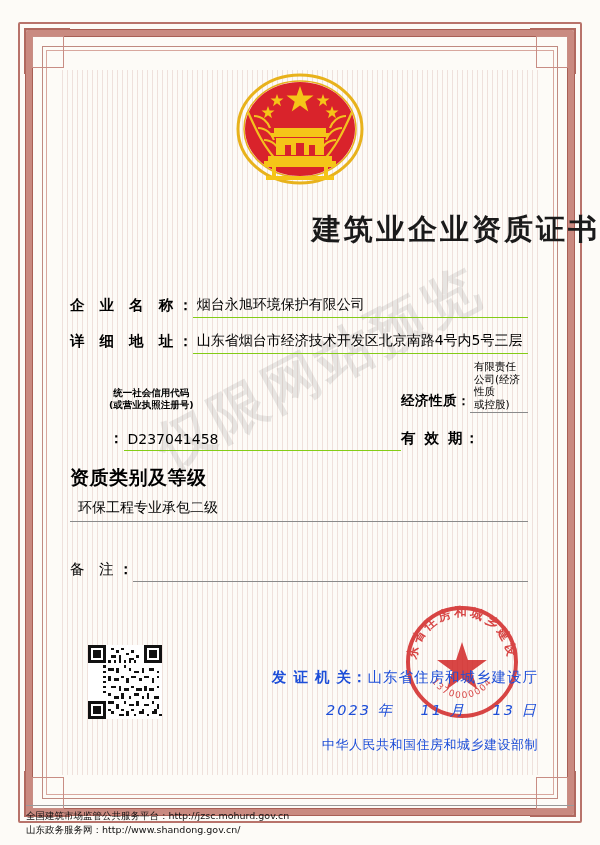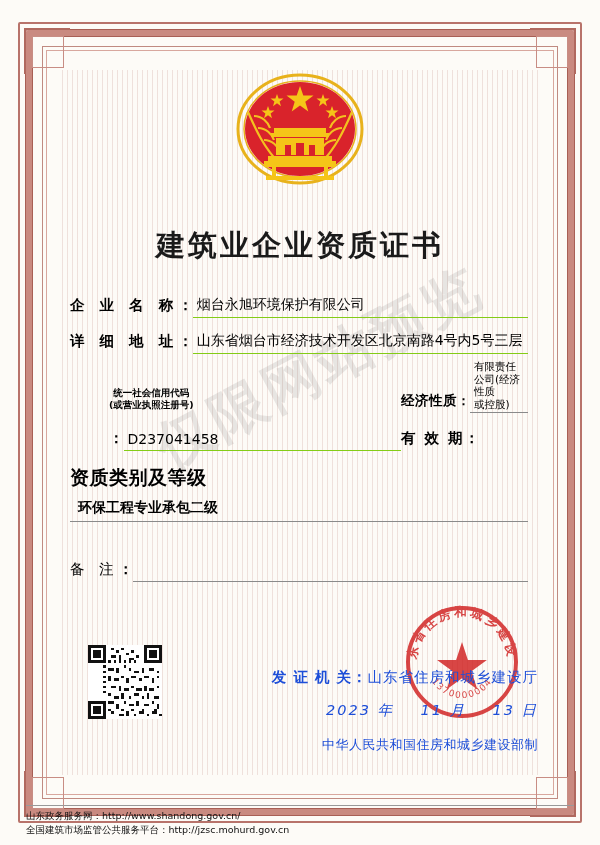--- a/index.html
+++ b/index.html
@@ -80,22 +80,22 @@
   }
   .emblem {
     width: 140px;
     height: 115px;
     position: relative;
   }
 
   
   .title {
     position: absolute;
-    left: 0; right: 0; top: 226px;
-    text-align: center;
+    left: 0; right: 0; top: 210px;
+    text-align: right;
     font-family: Liberation Mono, monospace;
     font-size: 29px;
     font-weight: bold;
     letter-spacing: 3px;
     color: #1a1a1a;
   }
 
   
   .watermark {
     position: absolute;
@@ -179,21 +179,20 @@
     font-weight: bold;
     letter-spacing: 0.5px;
     margin-top: 14px;
   }
   .qual-value {
     font-size: 14px;
     border-bottom: 1px solid #8a8a8a;
     padding: 4px 2px 4px 8px;
     margin-top: 4px;
     min-height: 18px;
-    font-weight: bold;
   }
   .remark-row {
     display: flex;
     align-items: flex-end;
     margin-top: 38px;
   }
   .remark-lbl {
     font-size: 14.5px;
     font-weight: normal;
     letter-spacing: 5px;
@@ -522,17 +521,17 @@
       <span>2023 年</span>
       &nbsp;&nbsp;
       <span>11 月</span>
       &nbsp;&nbsp;
       <span>13 日</span>
     </div>
     <div class="dept-line">中华人民共和国住房和城乡建设部制</div>
   </div>
 
   <div class="footer">
+    <div>全国建筑市场监管公共服务平台：http://jzsc.mohurd.gov.cn</div>
     <div>山东政务服务网：http://www.shandong.gov.cn/</div>
-    <div>全国建筑市场监管公共服务平台：http://jzsc.mohurd.gov.cn</div>
   </div>
 
 </div>
 
 </body></html>

